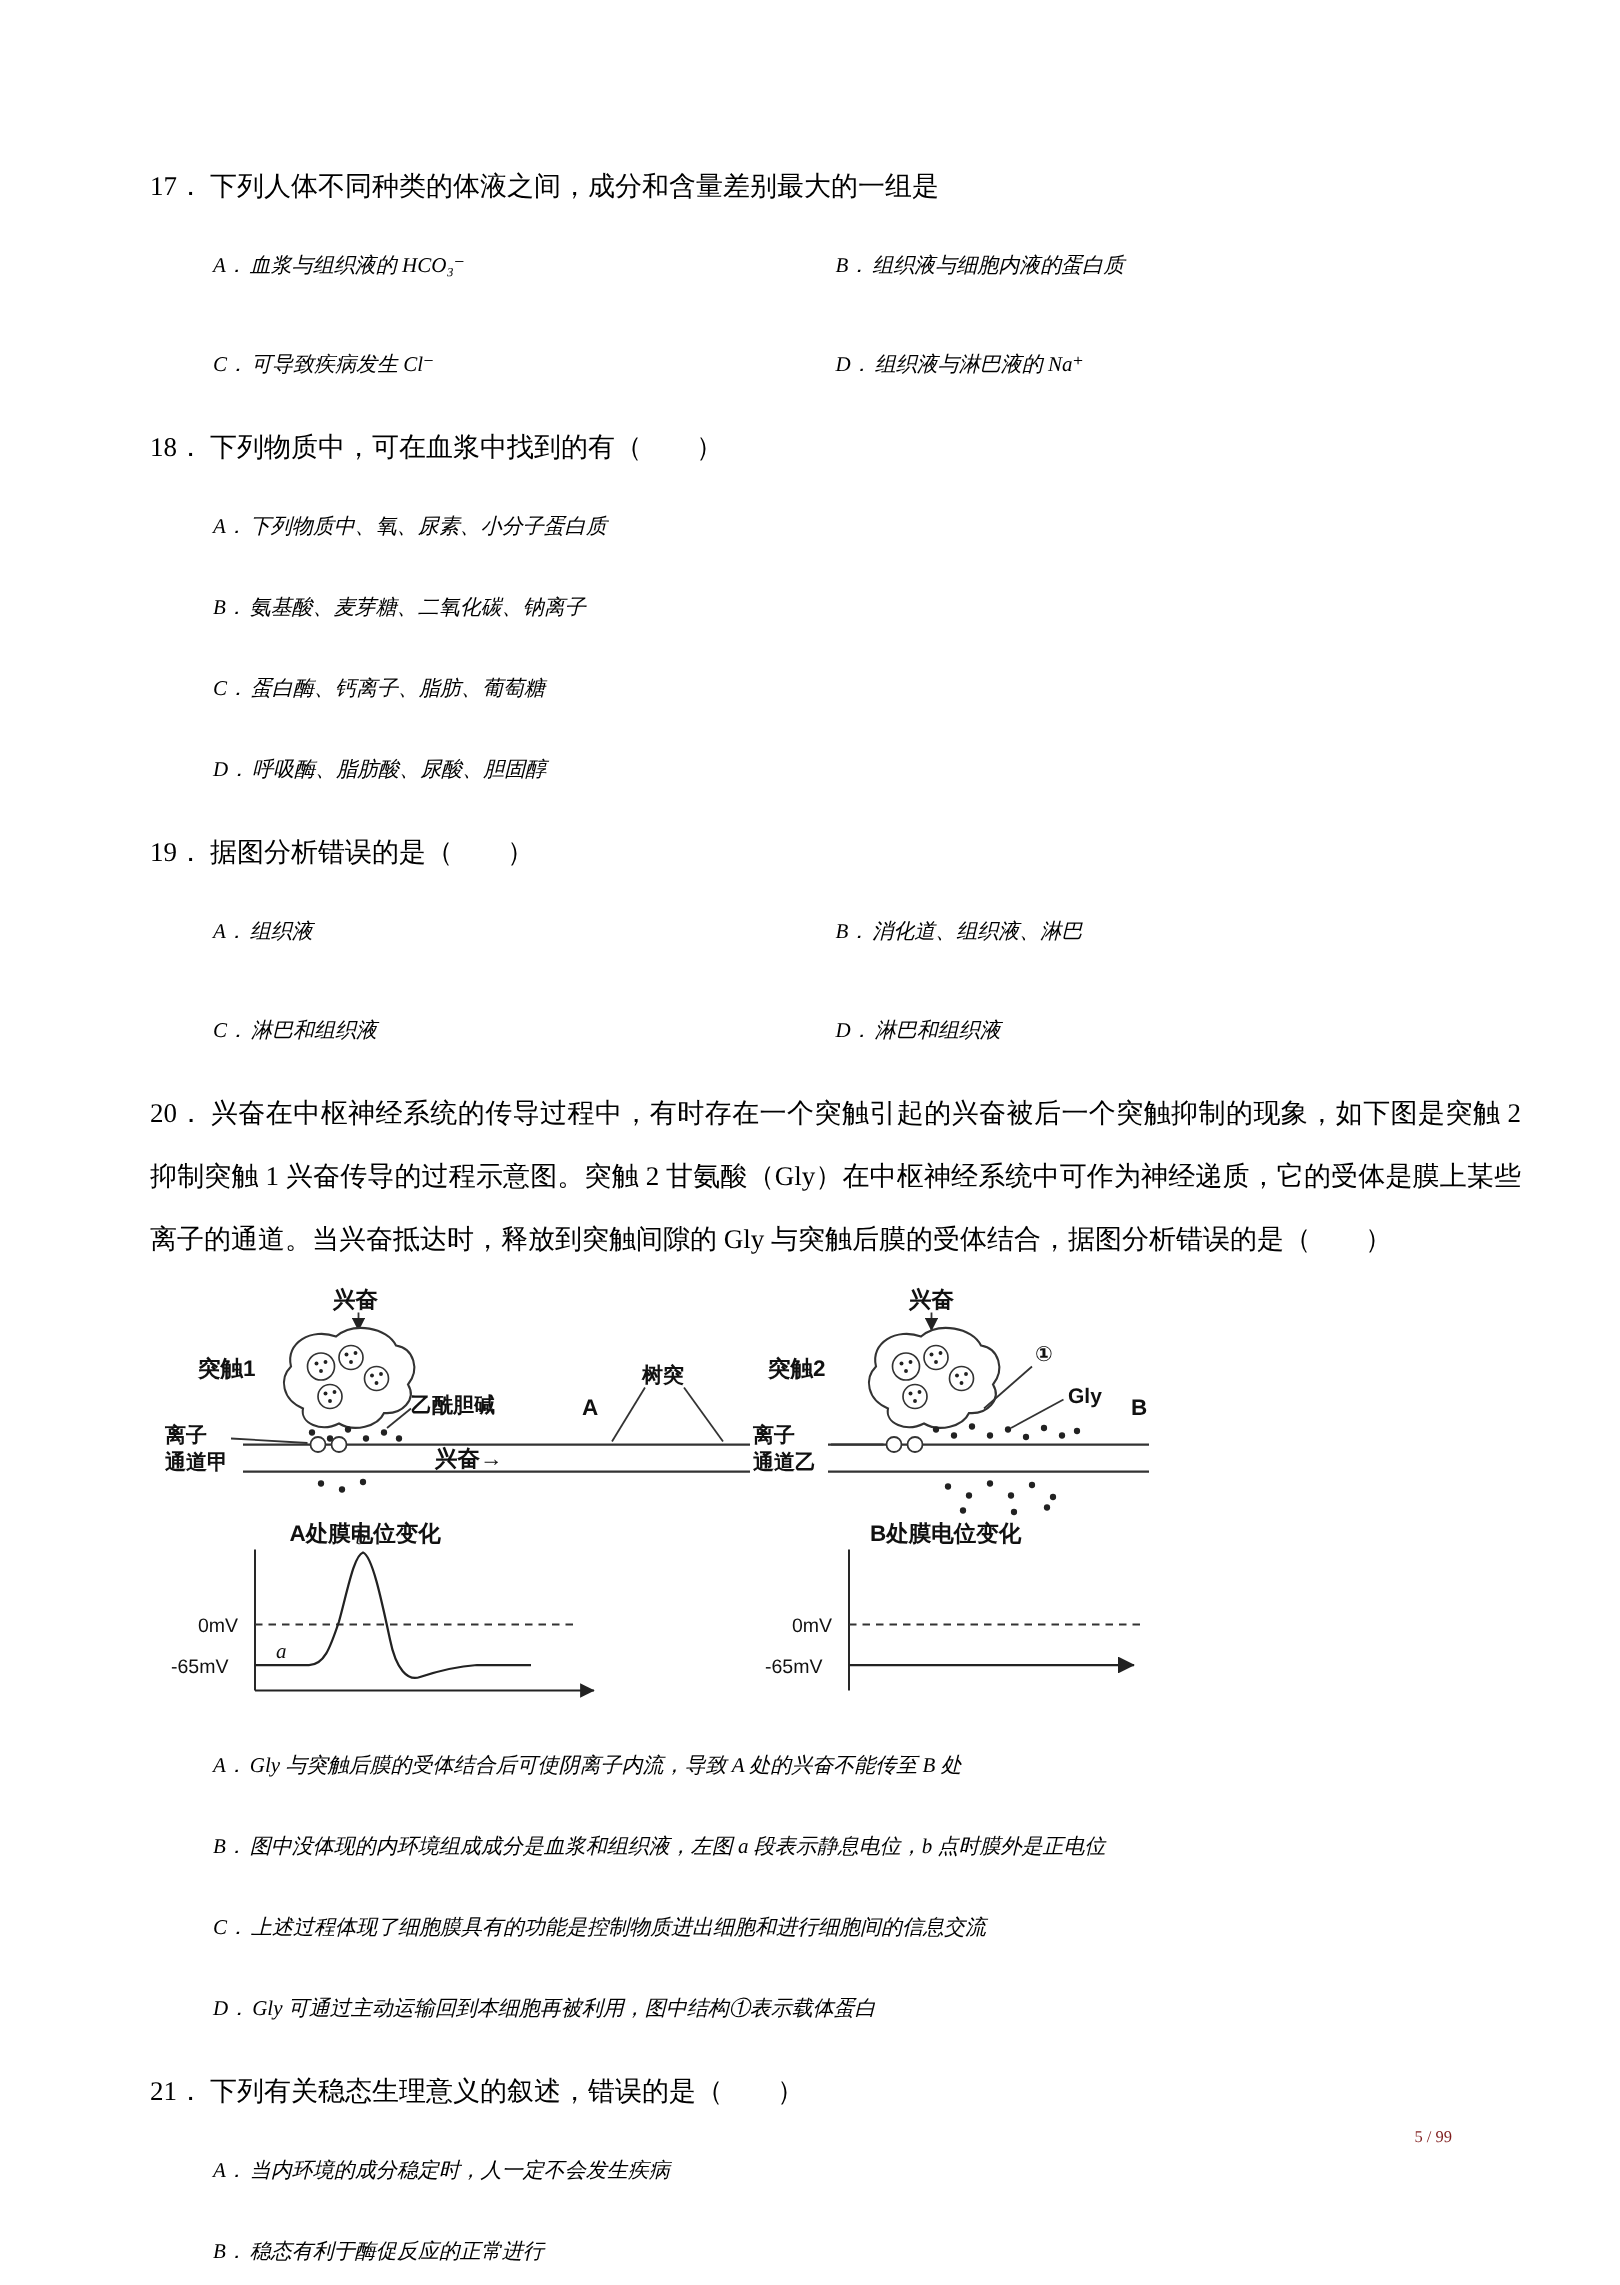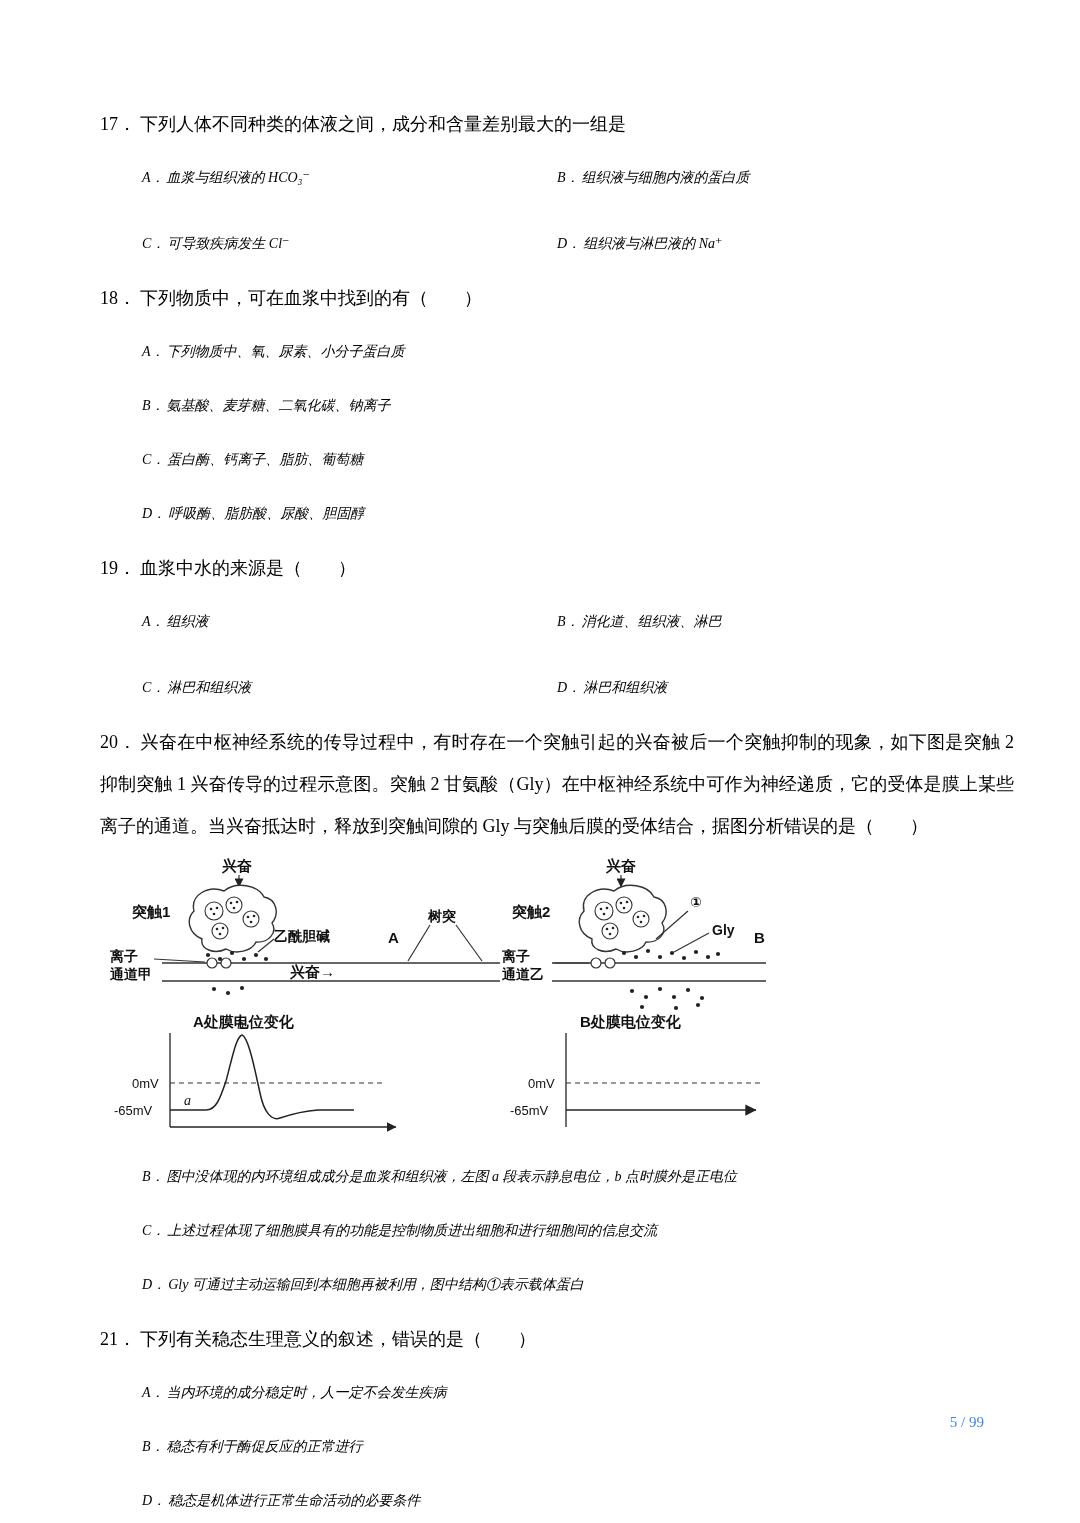--- a/index.html
+++ b/index.html
@@ -9,21 +9,21 @@
   }
   .page{position:relative;width:1080px;height:1523px;background:#fff;overflow:hidden;}
   .content{padding:103px 66px 0 100px;}
   .stem{font-size:18px;line-height:42px;text-align:justify;margin:0;}
   .qnum{margin-right:4px;}
   .opts{margin:0 0 0 30px;}
   .opt{font-size:14px;line-height:42px;margin:12px;white-space:nowrap;font-style:italic;}
   .grid2{display:grid;grid-template-columns:415px 1fr;}
   .olabel{margin-right:2px;}
   .diagram-wrap{margin:8px 0 6px 8px;}
-  .footer{position:absolute;right:96px;bottom:92px;font-size:15px;color:#3b82f6;}
+  .footer{position:absolute;right:112px;bottom:92px;font-size:11px;color:#7f1d1d;}
 
   svg text{font-family:"Liberation Sans","DejaVu Sans",sans-serif;}
   .dlb{font-size:15px;font-weight:bold;fill:#111;}
   .dln{font-size:14px;font-weight:bold;fill:#111;}
   .dsm{font-size:13px;fill:#111;}
   .dit{font-size:14px;font-style:italic;fill:#111;font-family:"Liberation Serif","DejaVu Serif",serif;}
   .ln{stroke:#333;stroke-width:1.2;fill:none;}
   .mem{stroke:#333;stroke-width:1.5;fill:none;}
   .blob{stroke:#333;stroke-width:1.4;fill:#fff;}
   .ves{stroke:#333;stroke-width:1.1;fill:#fff;}
@@ -54,21 +54,21 @@
       <p class="stem"><span class="qnum">18．</span><span>下列物质中，可在血浆中找到的有（　　）</span></p>
       <div class="opts">
         <p class="opt"><span class="olabel">A．</span><span>下列物质中、氧、尿素、小分子蛋白质</span></p>
         <p class="opt"><span class="olabel">B．</span><span>氨基酸、麦芽糖、二氧化碳、钠离子</span></p>
         <p class="opt"><span class="olabel">C．</span><span>蛋白酶、钙离子、脂肪、葡萄糖</span></p>
         <p class="opt"><span class="olabel">D．</span><span>呼吸酶、脂肪酸、尿酸、胆固醇</span></p>
       </div>
     </section>
 
     <section class="q">
-      <p class="stem"><span class="qnum">19．</span><span>血浆中水的来源是（　　）</span></p>
+      <p class="stem"><span class="qnum">19．</span><span>据图分析错误的是（　　）</span></p>
       <div class="opts grid2">
         <p class="opt"><span class="olabel">A．</span><span>组织液</span></p>
         <p class="opt"><span class="olabel">B．</span><span>消化道、组织液、淋巴</span></p>
         <p class="opt"><span class="olabel">C．</span><span>淋巴和组织液</span></p>
         <p class="opt"><span class="olabel">D．</span><span>淋巴和组织液</span></p>
       </div>
     </section>
 
     <section class="q">
       <p class="stem"><span class="qnum">20．</span><span>兴奋在中枢神经系统的传导过程中，有时存在一个突触引起的兴奋被后一个突触抑制的现象，如下图是突触 2 抑制突触 1 兴奋传导的过程示意图。突触 2 甘氨酸（Gly）在中枢神经系统中可作为神经递质，它的受体是膜上某些离子的通道。当兴奋抵达时，释放到突触间隙的 Gly 与突触后膜的受体结合，据图分析错误的是（　　）</span></p>
@@ -214,20 +214,21 @@
             <line class="axis" x1="458" y1="178" x2="458" y2="272"></line>
             <line class="dash" x1="458" y1="228" x2="652" y2="228"></line>
             <text class="dsm" x="420" y="233">0mV</text>
             <text class="dsm" x="402" y="260">-65mV</text>
             <line class="curve" x1="458" y1="255" x2="648" y2="255" marker-end="url(#arrow)"></line>
           </g>
         </svg>
       </div>
 
       <div class="opts">
+        <p class="opt"><span class="olabel">A．</span><span>Gly 与突触后膜的受体结合后可使阴离子内流，导致 A 处的兴奋不能传至 B 处</span></p>
         <p class="opt"><span class="olabel">B．</span><span>图中没体现的内环境组成成分是血浆和组织液，左图 a 段表示静息电位，b 点时膜外是正电位</span></p>
         <p class="opt"><span class="olabel">C．</span><span>上述过程体现了细胞膜具有的功能是控制物质进出细胞和进行细胞间的信息交流</span></p>
         <p class="opt"><span class="olabel">D．</span><span>Gly 可通过主动运输回到本细胞再被利用，图中结构①表示载体蛋白</span></p>
       </div>
     </section>
 
     <section class="q">
       <p class="stem"><span class="qnum">21．</span><span>下列有关稳态生理意义的叙述，错误的是（　　）</span></p>
       <div class="opts">
         <p class="opt"><span class="olabel">A．</span><span>当内环境的成分稳定时，人一定不会发生疾病</span></p>

